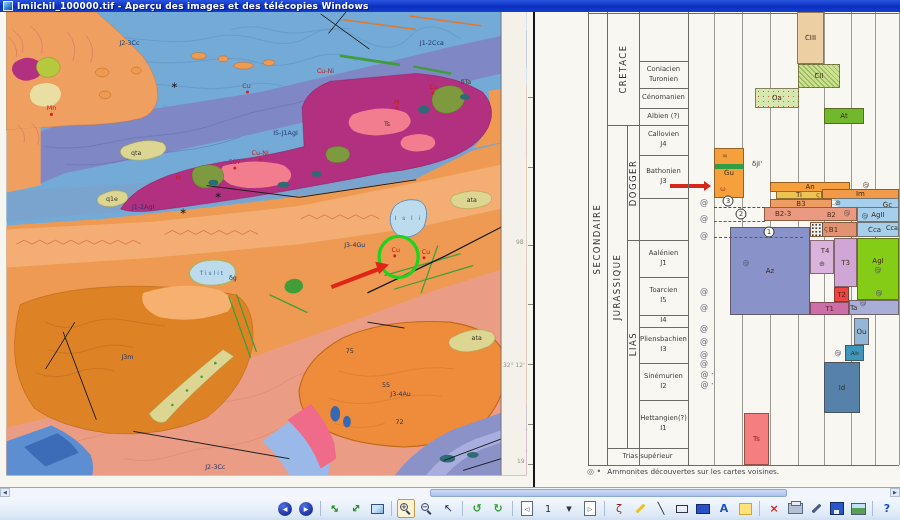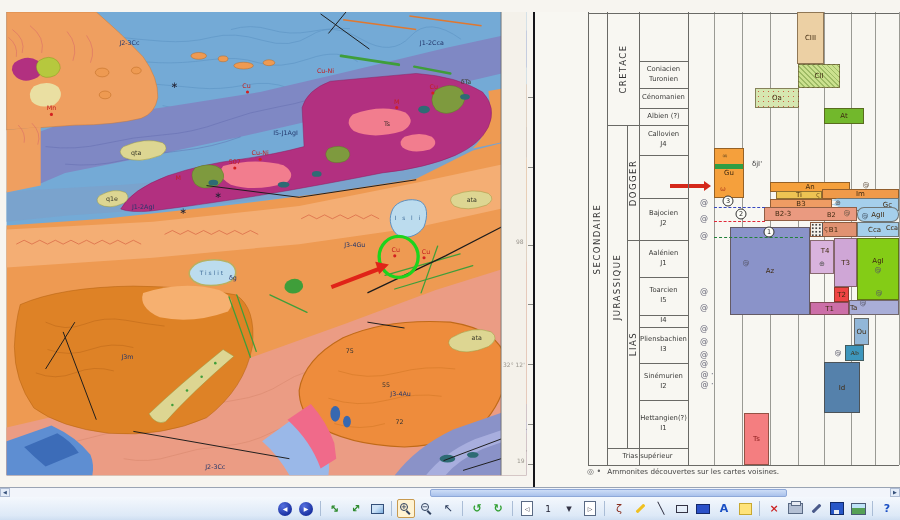--- a/index.html
+++ b/index.html
@@ -60,20 +60,24 @@
   .tb-pen i{position:absolute;left:5px;top:0px;width:3px;height:11px;border-radius:1px;transform:rotate(45deg);}
   .tb-page{width:10px;height:13px;border:1px solid #5a6a84;background:#fff;font-size:6px;color:#334;display:flex;align-items:center;justify-content:center;}
   .tb-num{font-size:9px;color:#223;}
   .rot45{transform:rotate(45deg);display:inline-block;}
 </style>
 </head>
 <body>
 
 <div id="app">
 
+  <div id="titlebar">
+    <span id="titleicon"></span>
+    <span id="titletext">Imilchil_100000.tif - Aperçu des images et des télécopies Windows</span>
+  </div>
 
   <div id="map">
     <svg width="533" height="475" viewBox="0 12 533 487">
       <rect x="0" y="12" width="533" height="475" fill="#74aad6"></rect>
       <g stroke="#4e86b8" fill="none" stroke-width="0.7" opacity="0.55">
         <path d="M8,38 q25,8 50,2 t50,-3 t52,5 t50,-4 t52,3 t50,-5 t52,4 t50,-3 t52,3"></path>
         <path d="M4,62 q25,7 50,1 t52,-3 t50,4 t52,-3 t50,3 t52,-4 t50,3"></path>
         <path d="M60,88 q22,6 45,1 t47,-3 t45,4 t47,-3 t45,3"></path>
         <path d="M160,108 q22,6 45,0 t47,-3 t45,4 t47,-2"></path>
         <path d="M230,30 q20,-6 40,0 t42,2 t40,-3"></path>
@@ -310,23 +314,23 @@
         <div class="stagecell" style="top: 76px; height: 20px;">
           <span>Cénomanien</span>
         </div>
         <div class="stagecell" style="top: 96px; height: 17px;">
           <span>Albien (?)</span>
         </div>
         <div class="stagecell" style="top: 113px; height: 30px;">
           <span>Callovien</span>
           <span>J4</span>
         </div>
-        <div class="stagecell" style="top: 186px; height: 42px;">
-          <span>Bajocien</span>
-          <span>J2</span>
+        <div class="stagecell" style="top: 143px; height: 43px;">
+          <span>Bathonien</span>
+          <span>J3</span>
         </div>
         <div class="stagecell" style="top: 228px; height: 37px;">
           <span>Aalénien</span>
           <span>J1</span>
         </div>
         <div class="stagecell" style="top: 265px; height: 38px;">
           <span>Toarcien</span>
           <span>I5</span>
         </div>
         <div class="stagecell" style="top: 303px; height: 12px;">
@@ -375,21 +379,21 @@
         <div class="lbox" style="left: 235px; top: 187px; width: 62px; height: 9px; background: rgb(239, 156, 99);">
           <span class="bl">B3</span>
         </div>
         <div class="lbox" style="left: 297px; top: 186px; width: 67px; height: 13px; background: rgb(165, 207, 235); clip-path: polygon(10% 0px, 100% 0px, 100% 100%, 10% 100%, 0px 84%, 10% 67%, 0px 50%, 10% 33%, 0px 16%);">
           <span class="bl" style="text-align: right; padding-right: 6px;">Gc</span>
         </div>
         <div class="lbox" style="left: 229px; top: 195px; width: 93px; height: 14px; background: rgb(234, 154, 128);">
           <span class="bl2" style="left: 62px; top: 3px;">B2</span>
           <span class="bl" style="text-align: left; padding-left: 10px;">B2-3</span>
         </div>
-        <div class="lbox" style="left: 322px; top: 195px; width: 42px; height: 15px; background: rgb(165, 207, 235); border-radius: 7px;">
+        <div class="lbox" style="left: 322px; top: 195px; width: 42px; height: 15px; background: rgb(165, 207, 235);">
           <span class="bl">AgII</span>
         </div>
         <div class="lbox" style="left: 275px; top: 210px; width: 47px; height: 15px; background: rgb(224, 146, 114);">
           <div style="position: absolute; left: 0px; top: 0px; bottom: 0px; width: 11px; background: radial-gradient(circle, rgb(68, 68, 68) 0.7px, transparent 1px) 0% 0% / 3.5px 3.5px rgb(246, 243, 236); border-right: 0.5px solid rgb(85, 85, 85);"></div>
           <span class="bl">B1</span>
         </div>
         <div class="lbox" style="left: 322px; top: 210px; width: 42px; height: 15px; background: rgb(165, 207, 235);">
           <span class="bl2" style="left: 28px; top: 1px;">Cca</span>
           <span class="bl" style="text-align: left; padding-left: 10px;">Cca</span>
         </div>

